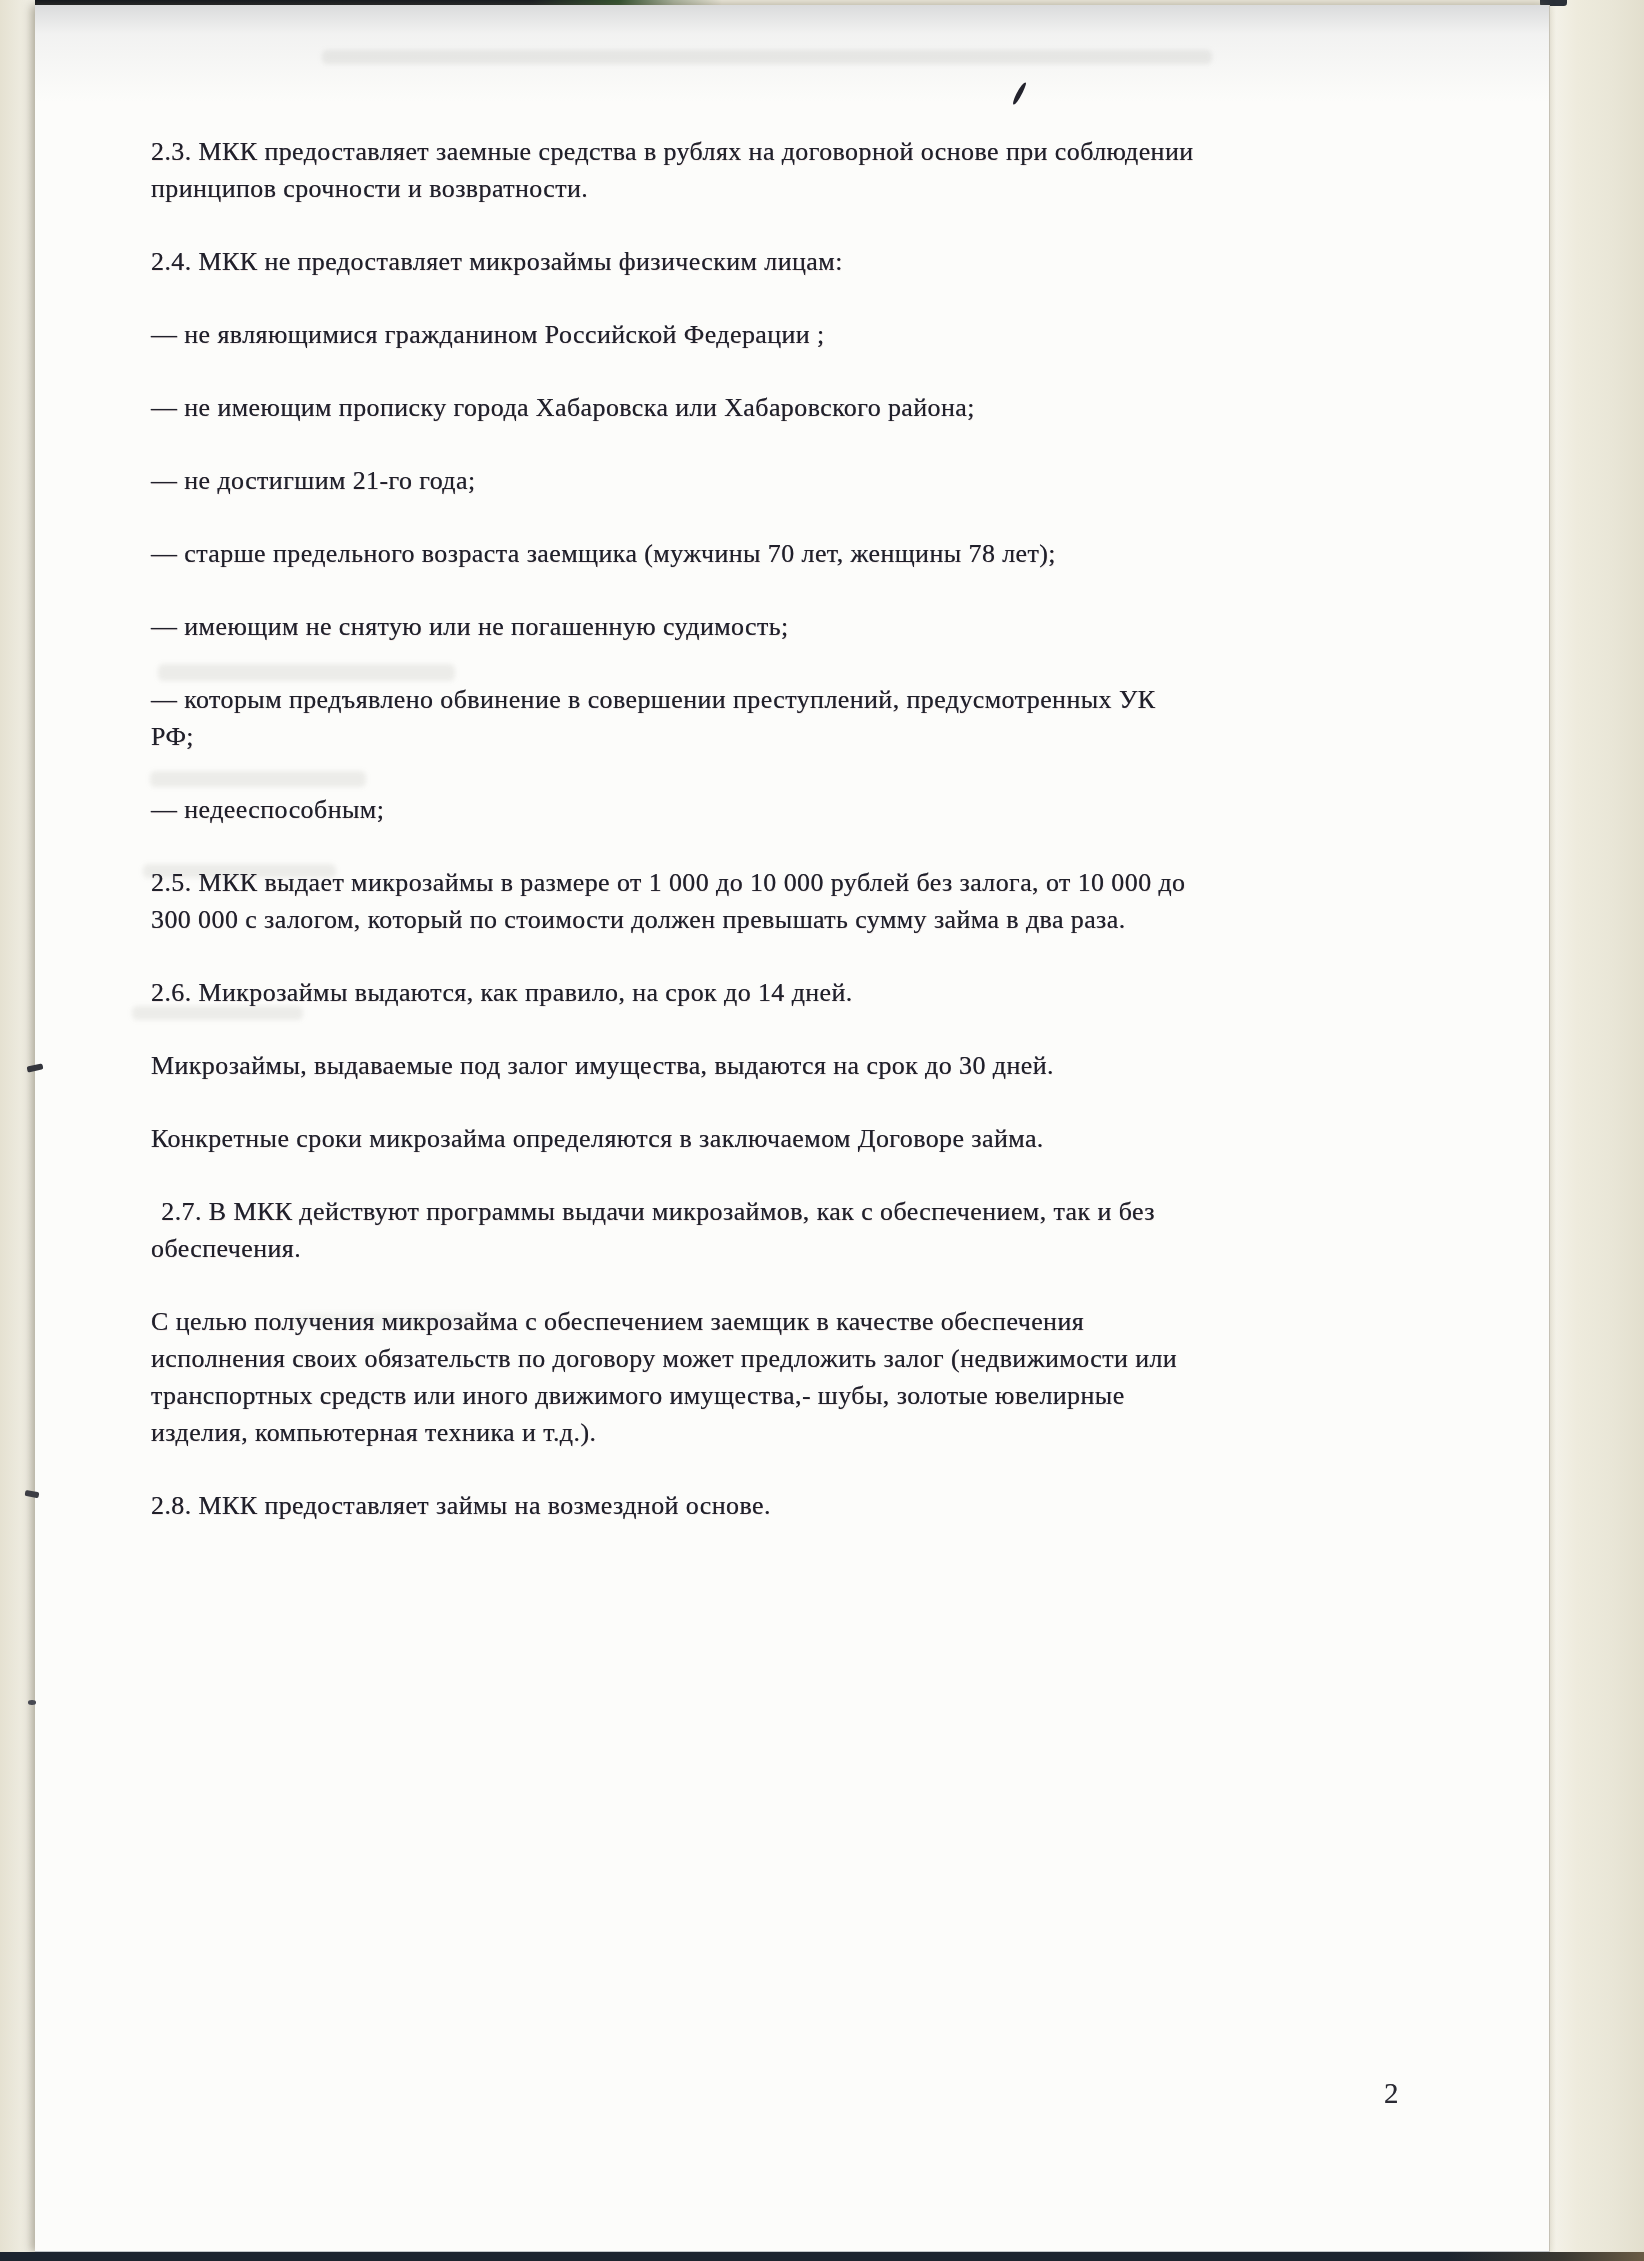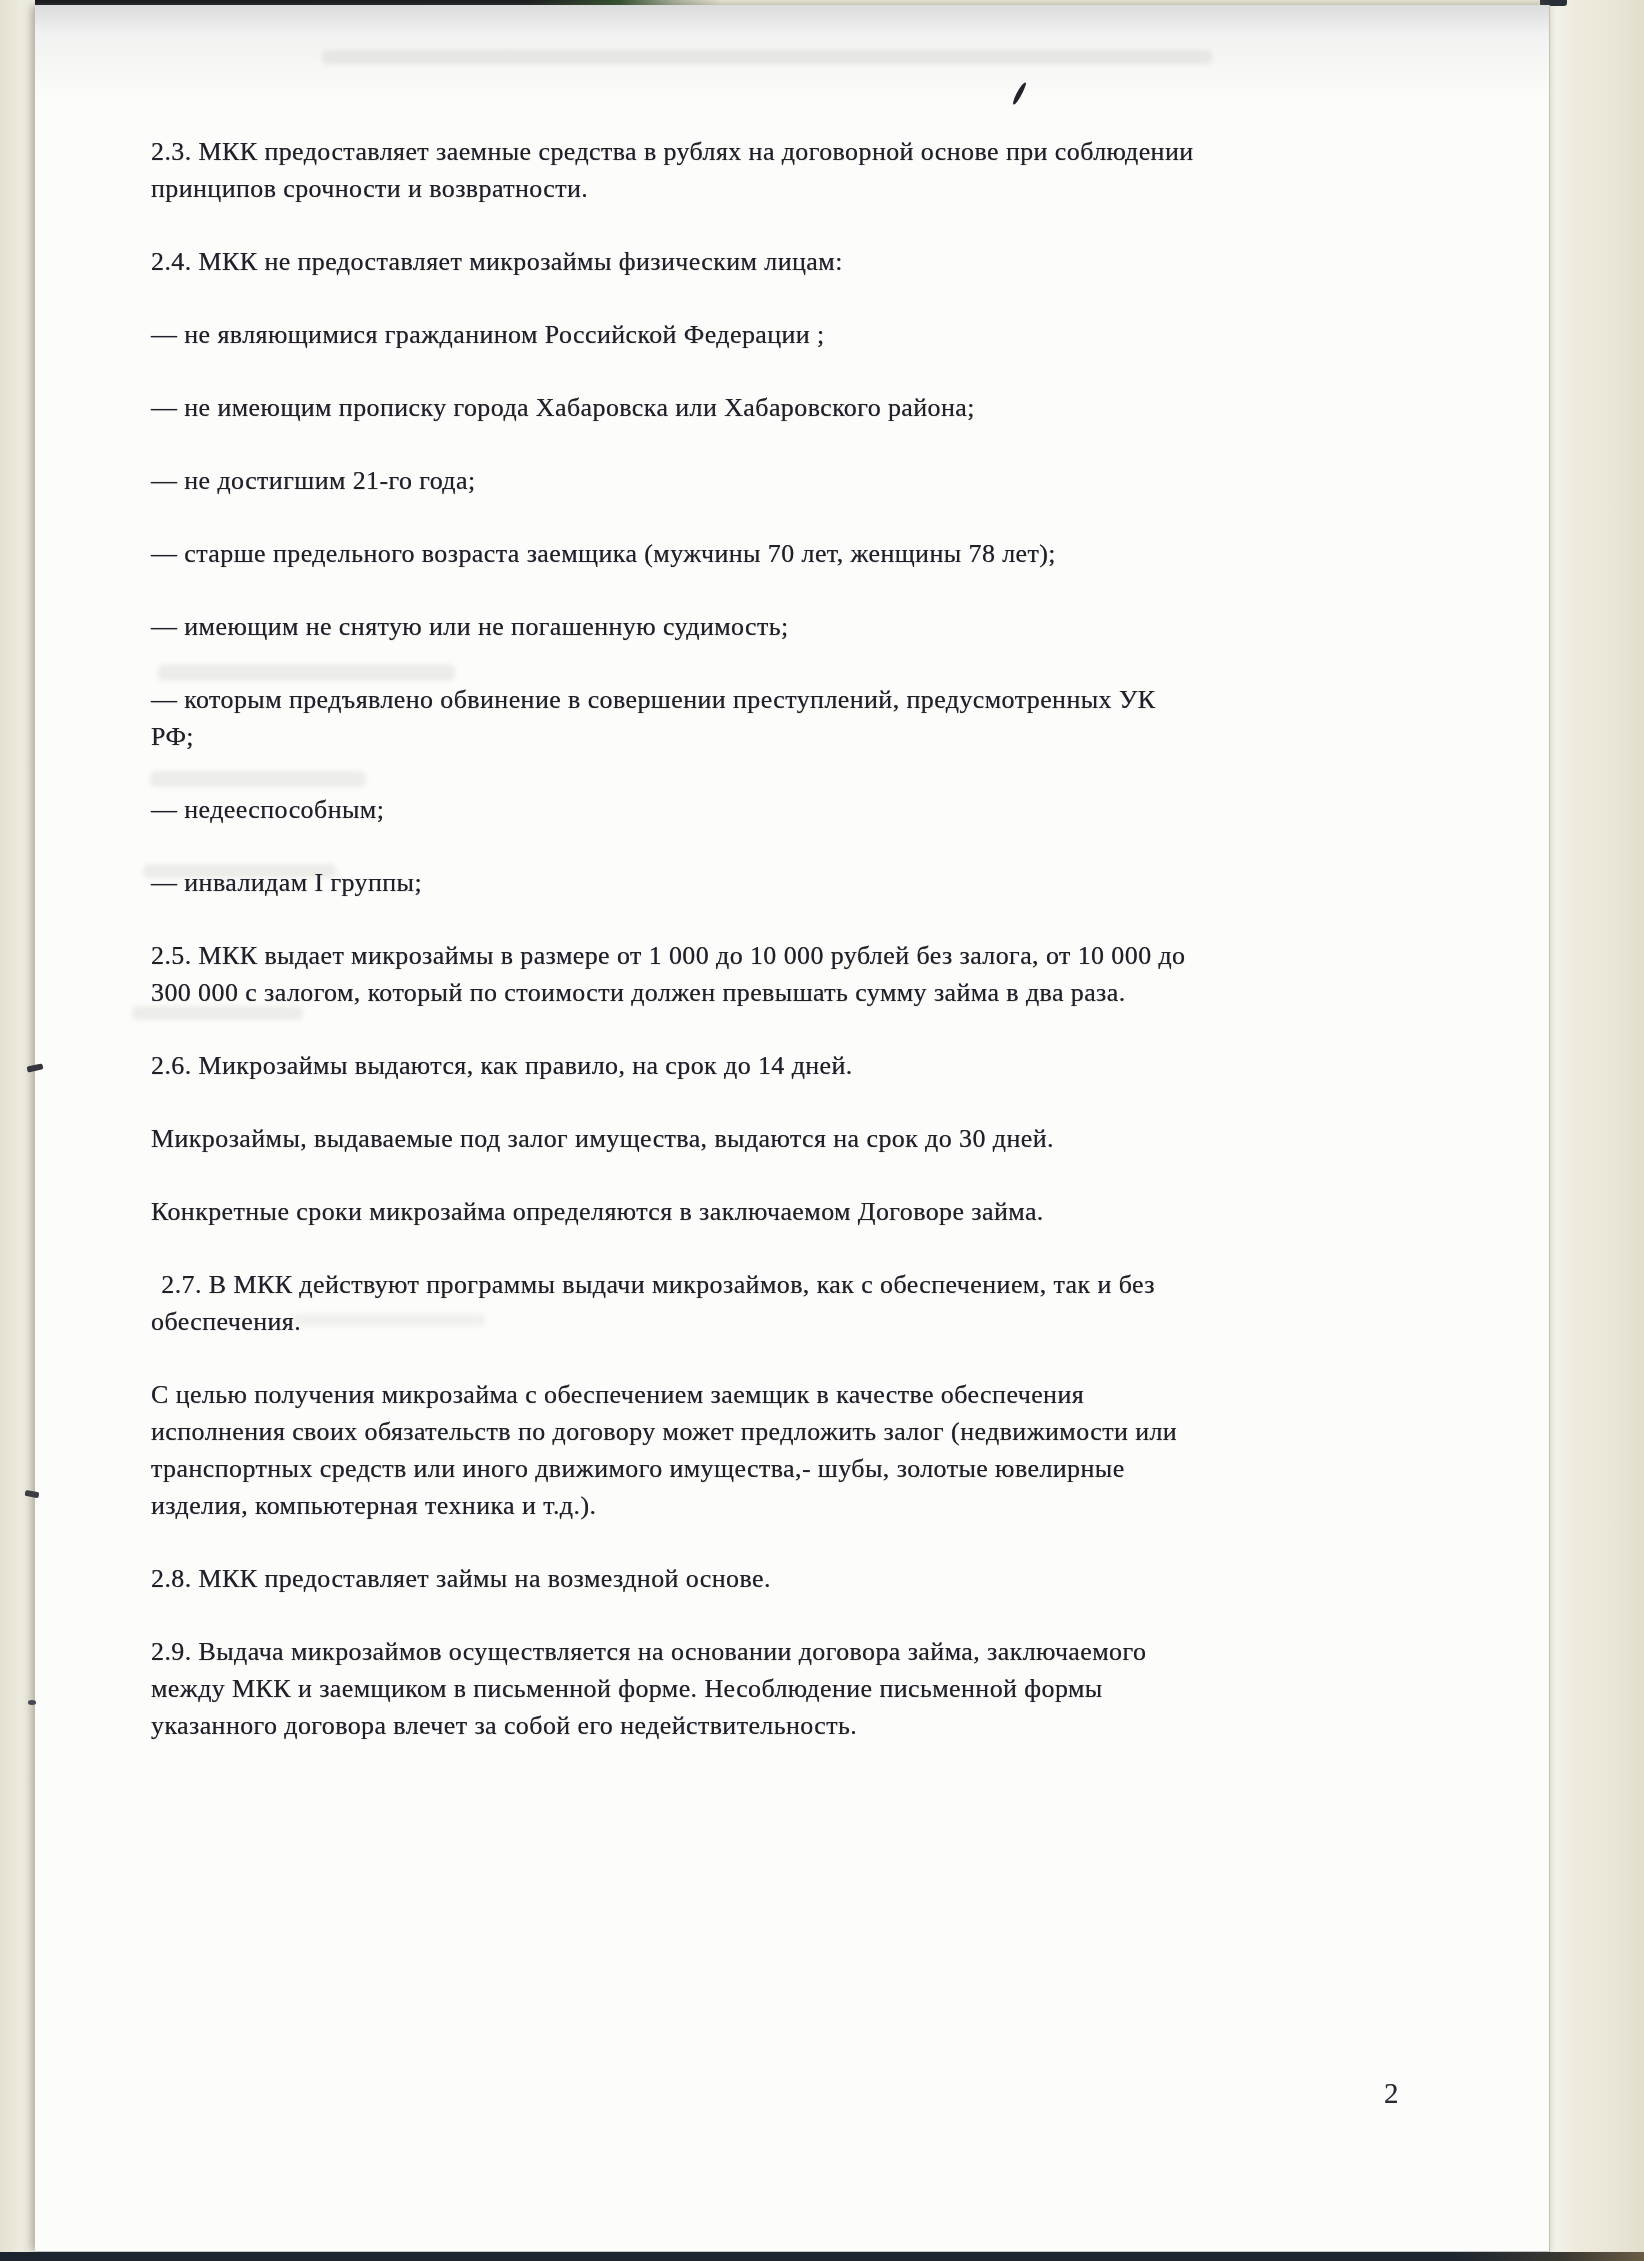--- a/index.html
+++ b/index.html
@@ -150,28 +150,26 @@
     <div class="smudge s2"></div>
     <div class="smudge s3"></div>
     <div class="smudge s4"></div>
     <div class="smudge s5"></div>
     <div class="smudge s6"></div>
 
     <div class="pen-mark"></div>
 
     <main class="content"><p>2.3. МКК предоставляет заемные средства в рублях на договорной основе при соблюдении
 принципов срочности и возвратности.</p><p>2.4. МКК не предоставляет микрозаймы физическим лицам:</p><p>— не являющимися гражданином Российской Федерации ;</p><p>— не имеющим прописку города Хабаровска или Хабаровского района;</p><p>— не достигшим 21-го года;</p><p>— старше предельного возраста заемщика (мужчины 70 лет, женщины 78 лет);</p><p>— имеющим не снятую или не погашенную судимость;</p><p>— которым предъявлено обвинение в совершении преступлений, предусмотренных УК
-РФ;</p><p>— недееспособным;</p><p>— инвалидам I группы;</p><p>2.5. МКК выдает микрозаймы в размере от 1 000 до 10 000 рублей без залога, от 10 000 до
+РФ;</p><p>— недееспособным;</p><p>2.5. МКК выдает микрозаймы в размере от 1 000 до 10 000 рублей без залога, от 10 000 до
 300 000 с залогом, который по стоимости должен превышать сумму займа в два раза.</p><p>2.6. Микрозаймы выдаются, как правило, на срок до 14 дней.</p><p>Микрозаймы, выдаваемые под залог имущества, выдаются на срок до 30 дней.</p><p>Конкретные сроки микрозайма определяются в заключаемом Договоре займа.</p><p class="indent">2.7. В МКК действуют программы выдачи микрозаймов, как с обеспечением, так и без
 обеспечения.</p><p>С целью получения микрозайма с обеспечением заемщик в качестве обеспечения
 исполнения своих обязательств по договору может предложить залог (недвижимости или
 транспортных средств или иного движимого имущества,- шубы, золотые ювелирные
-изделия, компьютерная техника и т.д.).</p><p>2.8. МКК предоставляет займы на возмездной основе.</p><p>2.9. Выдача микрозаймов осуществляется на основании договора займа, заключаемого
-между МКК и заемщиком в письменной форме. Несоблюдение письменной формы
-указанного договора влечет за собой его недействительность.</p></main>
+изделия, компьютерная техника и т.д.).</p><p>2.8. МКК предоставляет займы на возмездной основе.</p></main>
 
     <div class="page-number">2</div>
   </div>
 
   <div class="edge-mark m1"></div>
   <div class="edge-mark m2"></div>
   <div class="edge-dot"></div>
 
   <div class="band-bottom"></div>
 </div>

